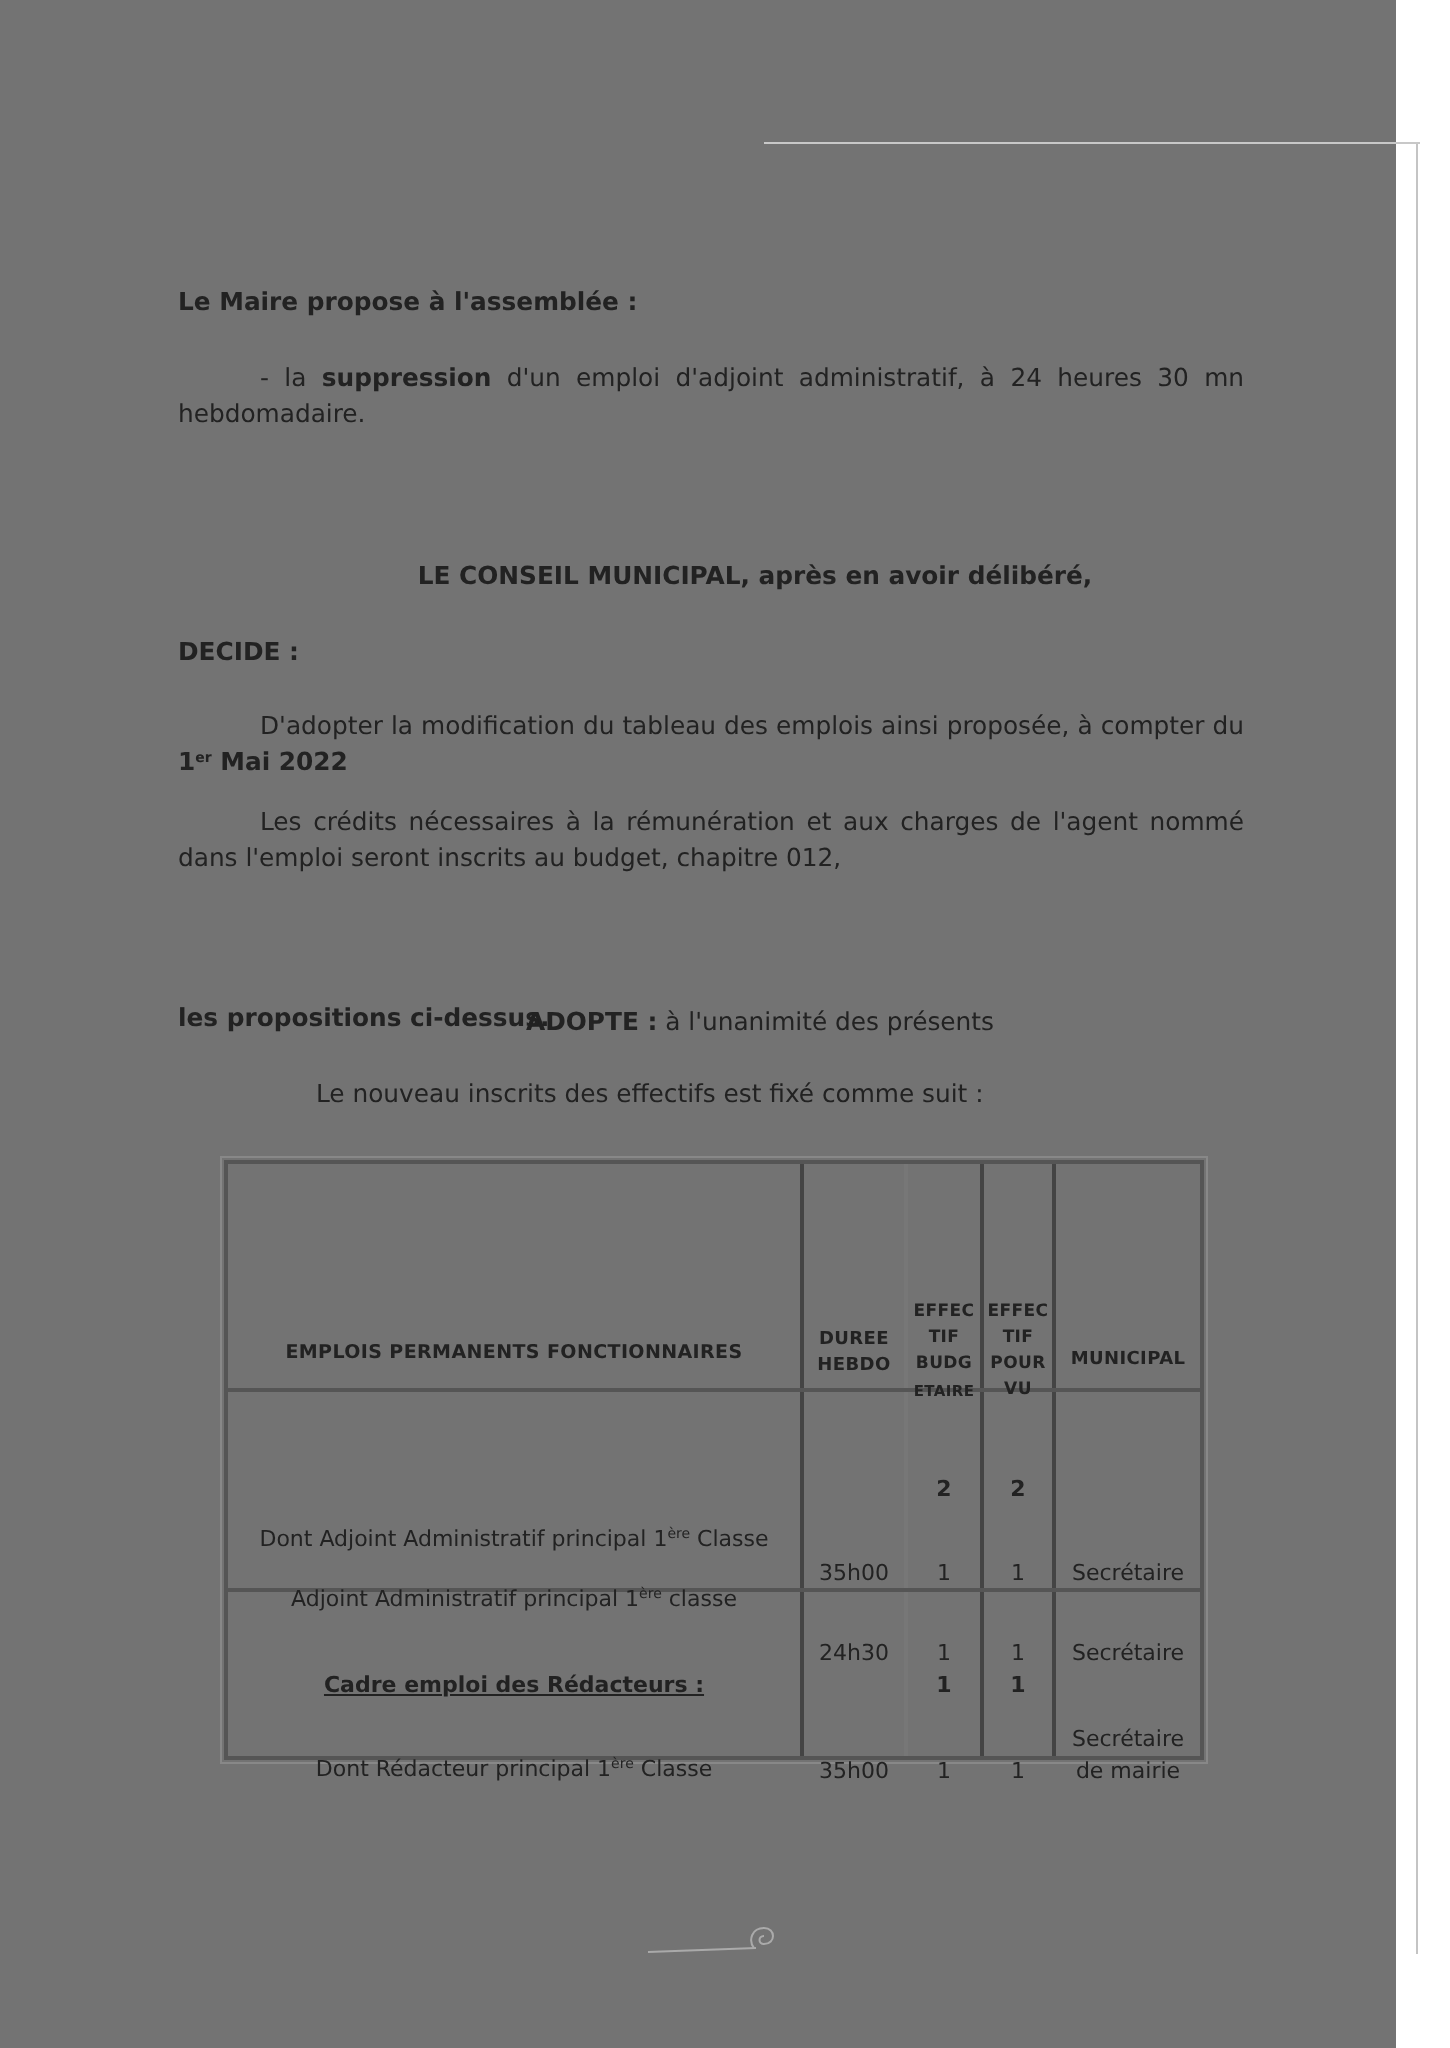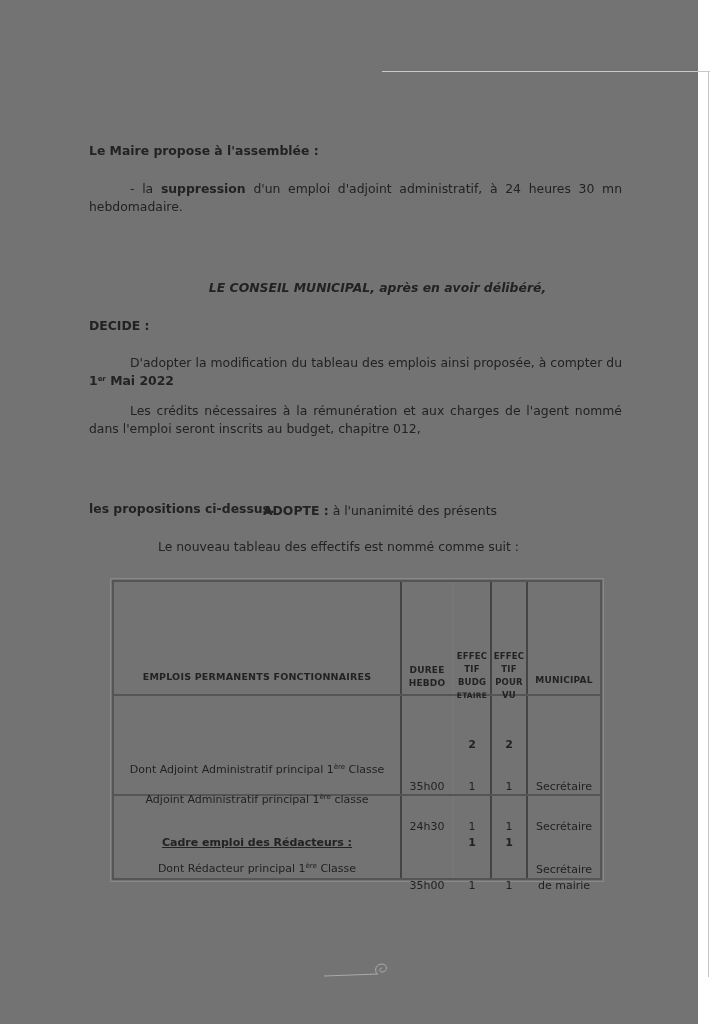--- a/index.html
+++ b/index.html
@@ -31,37 +31,37 @@
   <div class="scan-top-line"></div>
   <div class="scan-right-line"></div>
 
   <div class="txt b" style="left:89px; top:142px;">Le Maire  propose à l'assemblée :</div>
 
   <div class="txt just" style="left:89px; top:180px; width:533px; text-indent:41px;">
     <span>- la </span><span class="b">suppression</span><span> d'un emploi d'adjoint administratif, à 24 heures 30 mn hebdomadaire.</span>
   </div>
 
 
-  <div class="txt b" style="left:0; width:725px; text-align:center; top:279px; padding-left:30px; box-sizing:border-box;font-style:italic;">LE CONSEIL MUNICIPAL, après en avoir délibéré,</div>
+  <div class="txt b" style="left:0; width:725px; text-align:center; top:279px; padding-left:30px; box-sizing:border-box;">LE CONSEIL MUNICIPAL, après en avoir délibéré,</div>
 
   <div class="txt b" style="left:89px; top:317px;">DECIDE :</div>
 
   <div class="txt just" style="left:89px; top:354px; width:533px; text-indent:41px;">
     <span>D'adopter la modification du tableau des emplois ainsi proposée, à compter du </span><span class="b"><span>1</span><sup>er</sup><span> Mai 2022</span></span>
   </div>
 
   <div class="txt just" style="left:89px; top:402px; width:533px; text-indent:41px;">Les crédits nécessaires à la rémunération et aux charges de l'agent nommé dans l'emploi seront inscrits au budget, chapitre 012,</div>
 
   <div class="txt" style="left:0; width:725px; text-align:center; top:466px; padding-left:35px; box-sizing:border-box;margin-top:36px;">
     <span class="b">ADOPTE :</span><span> à l'unanimité des présents</span>
   </div>
 
   <div class="txt b" style="left:89px; top:500px;">les propositions ci-dessus.</div>
 
-  <div class="txt" style="left:158px; top:538px;">Le nouveau tableau des effectifs est nommé comme suit :</div>
+  <div class="txt" style="left:158px; top:538px;">Le nouveau inscrits des effectifs est fixé comme suit :</div>
 
   <div class="tbl">
 
     <div class="vline" style="left:286px;"></div>
     <div class="vline" style="left:338px; background:#777;"></div>
     <div class="vline" style="left:376px;"></div>
     <div class="vline" style="left:412px;"></div>
 
     <div class="hline" style="top:112px;"></div>
     <div class="hline" style="top:212px;"></div>
@@ -97,21 +97,21 @@
     <div class="cell" style="left:0; width:286px; top:170px;"><span>Adjoint Administratif  principal 1</span><sup>ère</sup><span> classe</span></div>
     <div class="cell" style="left:288px; width:50px; top:197px;">24h30</div>
     <div class="cell" style="left:340px; width:36px; top:197px;">1</div>
     <div class="cell" style="left:378px; width:34px; top:197px;">1</div>
     <div class="cell" style="left:414px; width:72px; top:197px;">Secrétaire</div>
 
     <div class="cell sect" style="left:0; width:286px; top:213px;">Cadre emploi des Rédacteurs :</div>
     <div class="cell b" style="left:340px; width:36px; top:213px;">1</div>
     <div class="cell b" style="left:378px; width:34px; top:213px;">1</div>
 
-    <div class="cell" style="left:0; width:286px; top:239px;"><span>Dont Rédacteur principal 1</span><sup>ère</sup><span> Classe</span></div>
+    <div class="cell" style="left:0; width:286px; top:255px;"><span>Dont Rédacteur principal 1</span><sup>ère</sup><span> Classe</span></div>
     <div class="cell" style="left:288px; width:50px; top:256px;">35h00</div>
     <div class="cell" style="left:340px; width:36px; top:256px;">1</div>
     <div class="cell" style="left:378px; width:34px; top:256px;">1</div>
     <div class="cell" style="left:414px; width:72px; top:240px;">
       <div>Secrétaire</div>
       <div>de mairie</div>
     </div>
   </div>
 
   <svg class="stamp" viewBox="0 0 70 22">

